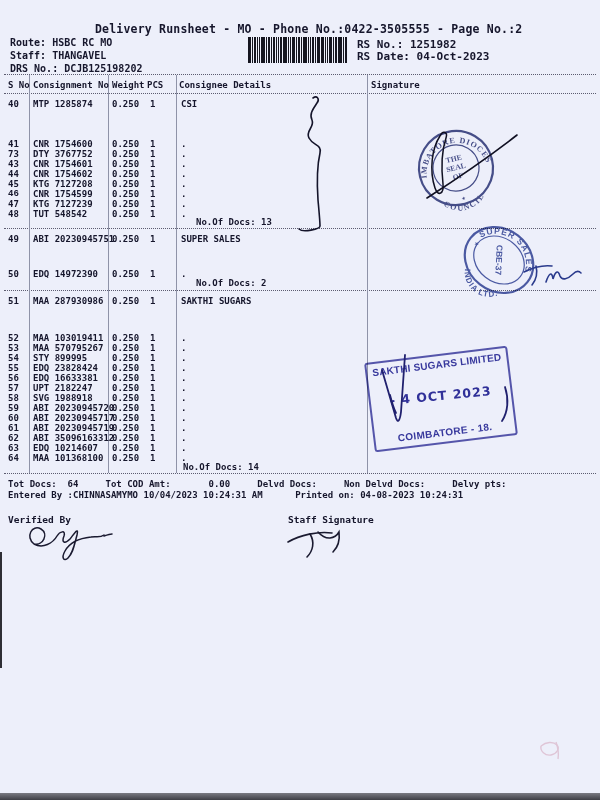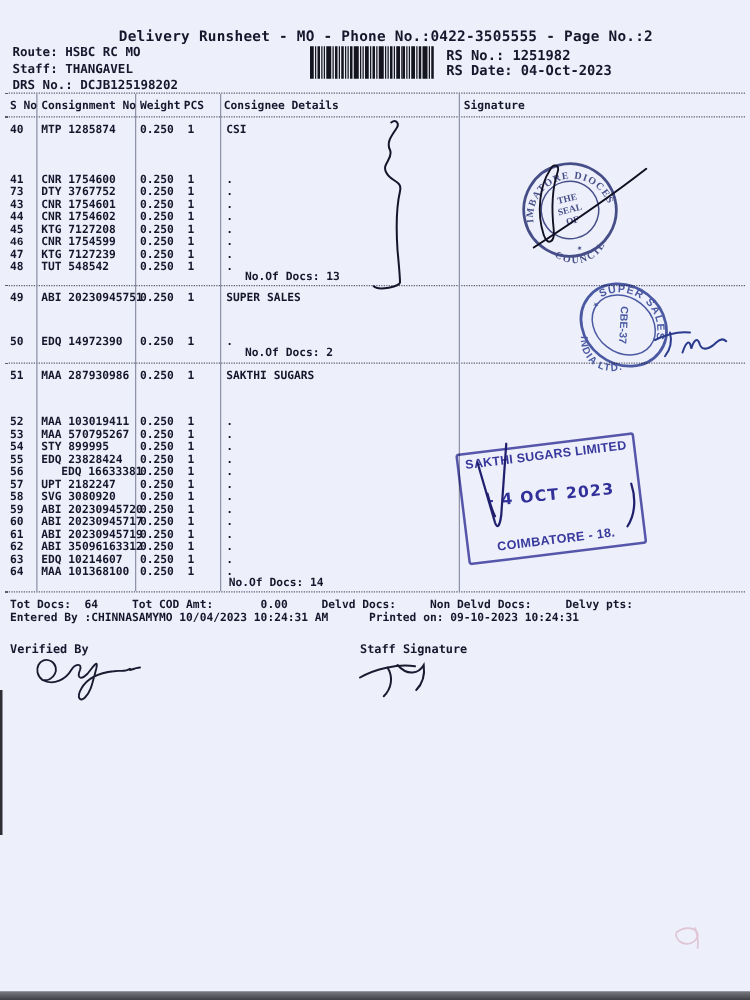--- a/index.html
+++ b/index.html
@@ -176,35 +176,35 @@
       </div>
       <div class="trow" style="top: 363px;">
         <span style="left: 8px;">55</span>
         <span style="left: 33px;">EDQ 23828424</span>
         <span style="left: 112px;">0.250</span>
         <span style="left: 150px;">1</span>
         <span style="left: 181px;">.</span>
       </div>
       <div class="trow" style="top: 373px;">
         <span style="left: 8px;">56</span>
-        <span style="left: 33px; margin-left: 16px;">EDQ 16633381</span>
+        <span style="left: 33px;">EDQ 16633381</span>
         <span style="left: 112px;">0.250</span>
         <span style="left: 150px;">1</span>
         <span style="left: 181px;">.</span>
       </div>
       <div class="trow" style="top: 383px;">
         <span style="left: 8px;">57</span>
         <span style="left: 33px;">UPT 2182247</span>
         <span style="left: 112px;">0.250</span>
         <span style="left: 150px;">1</span>
         <span style="left: 181px;">.</span>
       </div>
       <div class="trow" style="top: 393px;">
         <span style="left: 8px;">58</span>
-        <span style="left: 33px;">SVG 3080920</span>
+        <span style="left: 33px;">SVG 1988918</span>
         <span style="left: 112px;">0.250</span>
         <span style="left: 150px;">1</span>
         <span style="left: 181px;">.</span>
       </div>
       <div class="trow" style="top: 403px;">
         <span style="left: 8px;">59</span>
         <span style="left: 33px;">ABI 20230945720</span>
         <span style="left: 112px;">0.250</span>
         <span style="left: 150px;">1</span>
         <span style="left: 181px;">.</span>
@@ -241,21 +241,21 @@
         <span style="left: 8px;">64</span>
         <span style="left: 33px;">MAA 101368100</span>
         <span style="left: 112px;">0.250</span>
         <span style="left: 150px;">1</span>
         <span style="left: 181px;">.</span>
       </div>
       <div class="docs-note" style="left: 183px; top: 462px;">No.Of Docs: 14</div>
     </div>
 
   <div class="abs b small" style="left:8px;top:479px;">Tot Docs:  64     Tot COD Amt:       0.00     Delvd Docs:     Non Delvd Docs:     Delvy pts:</div>
-  <div class="abs b small" style="left:8px;top:490px;">Entered By :CHINNASAMYMO 10/04/2023 10:24:31 AM      Printed on: 09-10-2023 10:24:31</div>
+  <div class="abs b small" style="left:8px;top:490px;">Entered By :CHINNASAMYMO 10/04/2023 10:24:31 AM      Printed on: 04-08-2023 10:24:31</div>
   <div class="abs b" style="left:8px;top:514px;font-size:9.5px;">Verified By</div>
   <div class="abs b" style="left:288px;top:514px;font-size:9.5px;">Staff Signature</div>
 
   <svg class="stamp-layer" width="600" height="800">
     <defs>
       <path id="arcT1" d="M -31,6 A 31,31 0 1 1 31,6"></path>
       <path id="arcB1" d="M -27,16 A 27,27 0 0 0 27,16"></path>
       <path id="arcT2" d="M -30,5 A 30,30 0 1 1 30,5"></path>
       <path id="arcB2" d="M -25,15 A 25,25 0 0 0 25,15"></path>
     </defs>

